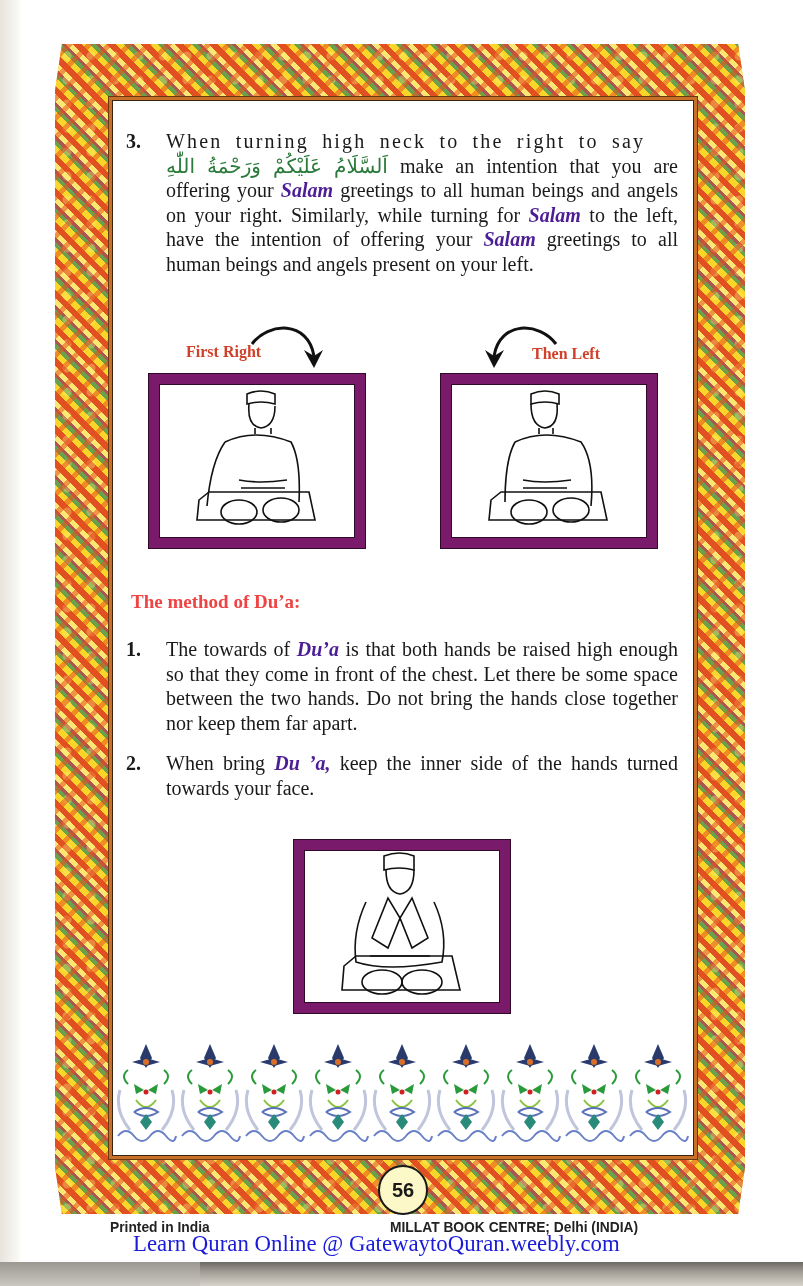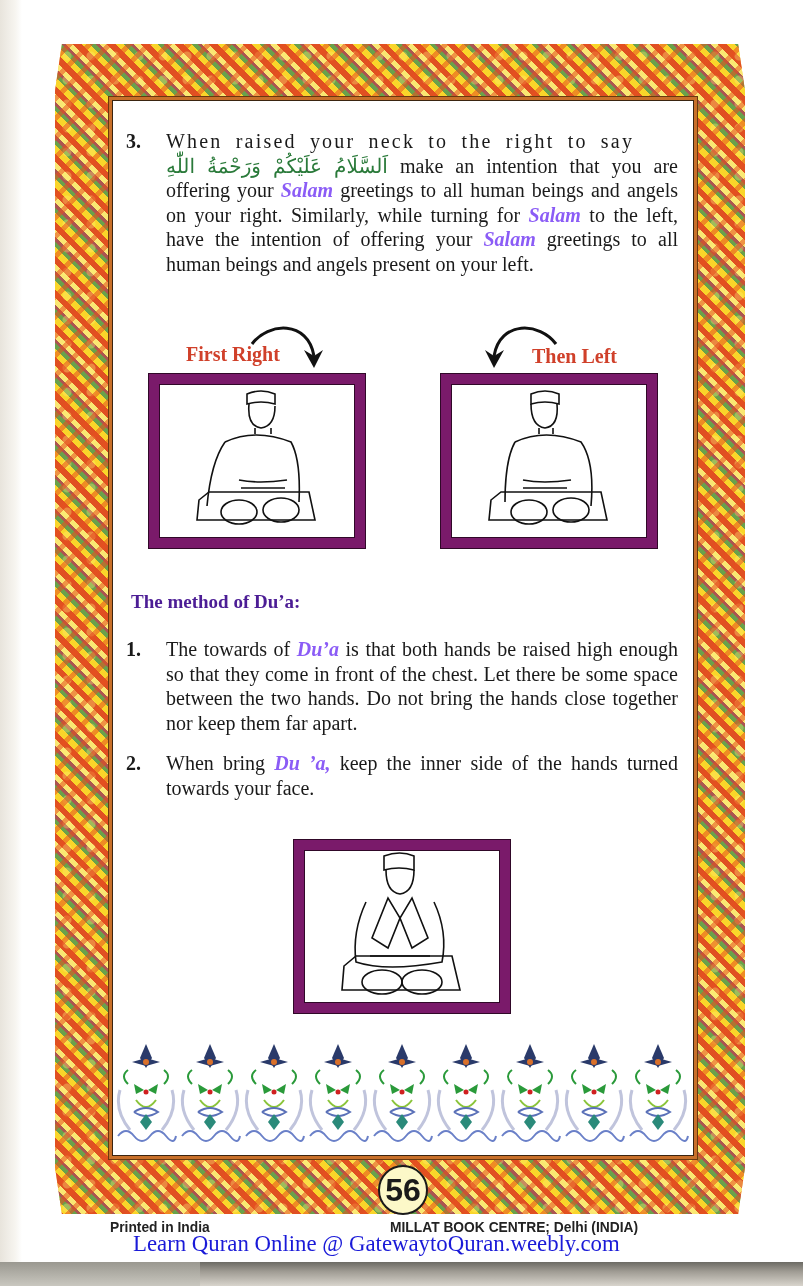--- a/index.html
+++ b/index.html
@@ -44,47 +44,47 @@
     background:#ffffff; border:1px solid #3a2410;
   }
 
   
   .para {
     position:absolute; left:126px; width:552px;
     font-size:20px; line-height:24.5px; color:#1a1a1a;
   }
   .para .num { position:absolute; left:0; top:0; font-weight:bold; }
   .para .txt { margin-left:40px; text-align:justify; }
-  .em-red { color:#8b5cf6; font-weight:bold; font-style:italic; }
+  .em-red { color:#4c1d95; font-weight:bold; font-style:italic; }
   .arabic { color:#2a7a3a; font-size:20px; }
   .heading {
     position:absolute; left:131px; top:591px;
-    font-size:19px; font-weight:bold; color:#4c1d95;
+    font-size:19px; font-weight:bold; color:#ef4444;
   }
 
   .caption {
-    position:absolute; font-size:20px; font-weight:bold; color:#d0402a;
+    position:absolute; font-size:16px; font-weight:bold; color:#d0402a;
   }
   .arrow { position:absolute; }
   .pic {
     position:absolute; background:#ffffff;
     border:10px solid #7a1a6a; box-shadow: inset 0 0 0 1px #300828;
     outline:1px solid #300828;
   }
   .pic svg { position:absolute; left:0; top:0; }
 
   
   .deco {
     position:absolute; left:114px; top:1040px; width:576px; height:110px;
   }
 
   .page-num {
     position:absolute; left:378px; top:1165px; width:46px; height:46px;
     border-radius:50%; background:#fcf8c8; border:2px solid #1a1a1a;
-    font-family:"Liberation Sans", sans-serif; font-weight:bold; font-size:32px;
+    font-family:"Liberation Sans", sans-serif; font-weight:bold; font-size:20px;
     text-align:center; line-height:46px; color:#1a1a1a;
   }
   .footer-left {
     position:absolute; left:110px; top:1218px;
     font-family:"Liberation Sans", sans-serif; font-weight:bold; font-size:15px; color:#222;
     transform:scaleX(0.92); transform-origin:left;
   }
   .footer-right {
     position:absolute; left:390px; top:1218px;
     font-family:"Liberation Sans", sans-serif; font-weight:bold; font-size:15px; color:#222;
@@ -101,21 +101,21 @@
 
 <div class="page-shadow-left"></div>
 
 <div class="frame"></div>
 <div class="inner-edge"></div>
 <div class="panel"></div>
 
 <div class="para" style="top:129px;">
   <span class="num">3.</span>
   <div class="txt">
-    <span style="letter-spacing:2.2px; word-spacing:6px;">When raised your neck to the right to say</span><br>
+    <span style="letter-spacing:2.2px; word-spacing:6px;">When turning high neck to the right to say</span><br>
     <span class="arabic" dir="rtl">اَلسَّلَامُ عَلَيْكُمْ وَرَحْمَةُ اللّٰهِ</span><span> make an intention that you are offering your </span><span class="em-red">Salam</span><span> greetings to all human beings and angels on your right. Similarly, while turning for </span><span class="em-red">Salam</span><span> to the left, have the intention of offering your </span><span class="em-red">Salam</span><span> greetings to all human beings and angels present on your left.</span>
   </div>
 </div>
 
 <div class="caption" style="left:186px; top:343px;">First Right</div>
 <svg class="arrow" style="left:248px; top:322px;" width="78" height="50">
   <path d="M4 22 C 20 0, 60 -2, 66 34" fill="none" stroke="#111" stroke-width="3"></path>
   <path d="M56 28 L66 46 L75 28 L66 34 Z" fill="#111"></path>
 </svg>
 <div class="caption" style="left:532px; top:345px;">Then Left</div>

